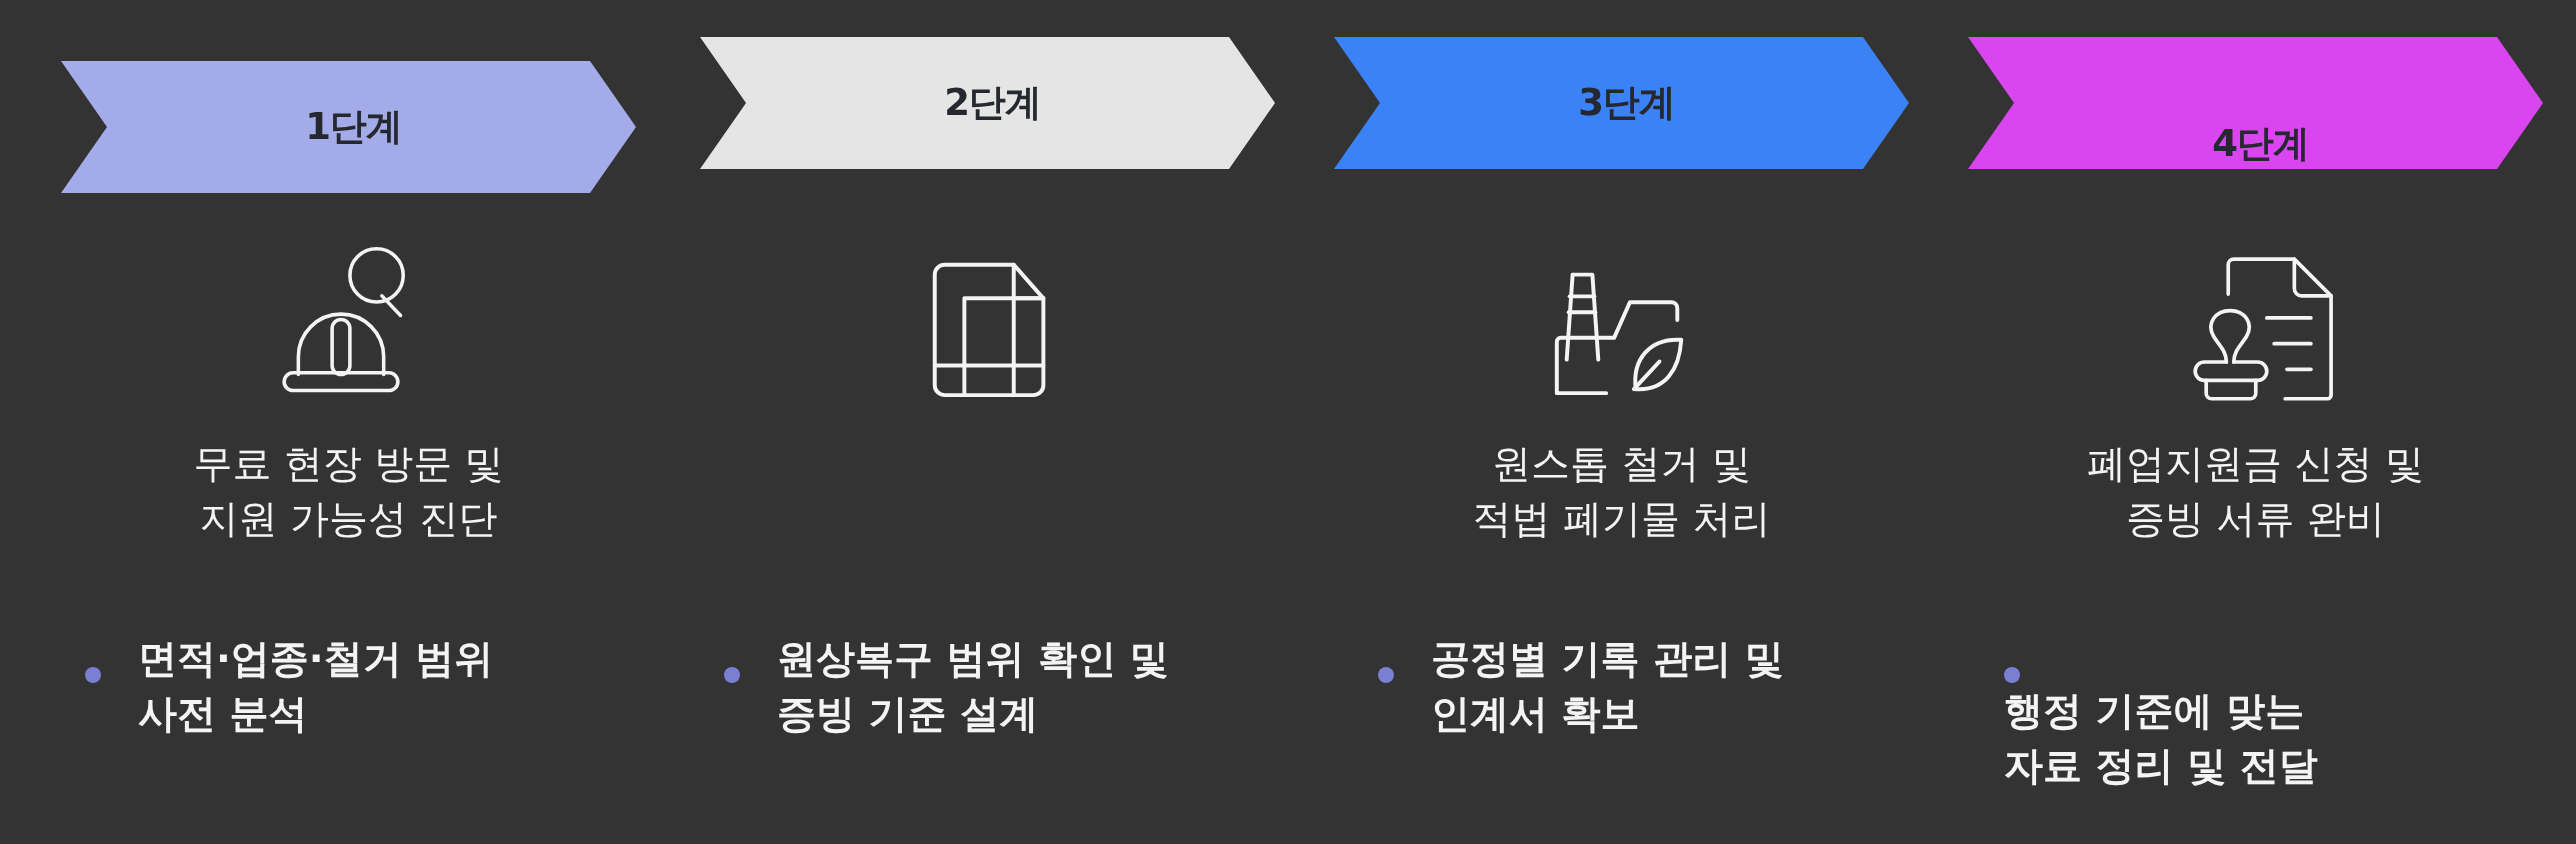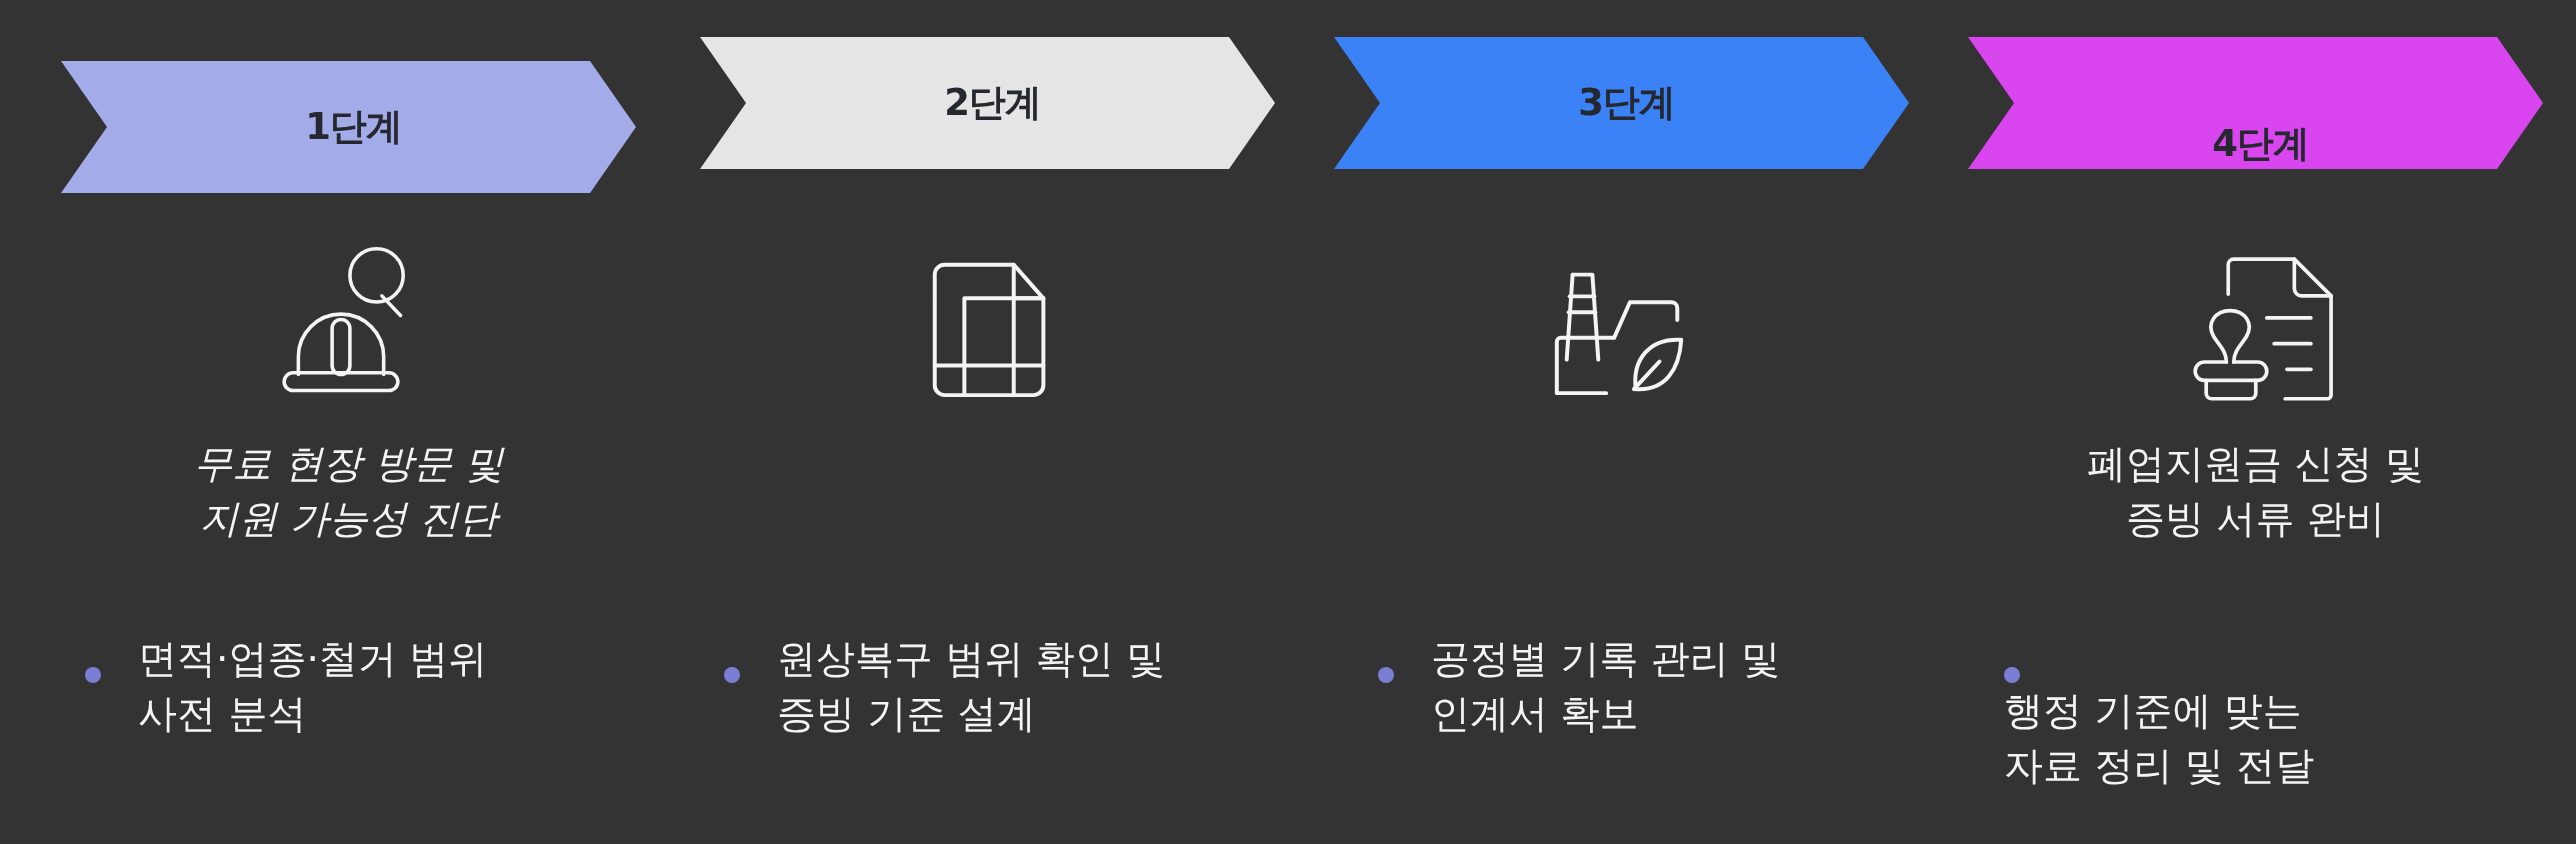--- a/index.html
+++ b/index.html
@@ -58,20 +58,21 @@
       font-size: 39px;
       line-height: 55px;
       color: #f4f4f4;
       white-space: pre-line;
     }
     .bullet {
       position: absolute;
       top: 631px;
       display: flex;
       align-items: flex-start;
+      font-weight: bold;
     }
     .bullet-dot {
       width: 16px;
       height: 16px;
       border-radius: 50%;
       background: #7b7fd4;
       margin-top: 36px;
       margin-right: 37px;
       flex-shrink: 0;
     }
@@ -91,21 +92,21 @@
   </div>
   <div class="icon" style="left:202px;">
     <svg viewBox="0 0 160 160" fill="none" stroke="#f4f4f4" stroke-width="4" stroke-linecap="round" stroke-linejoin="round">
       <circle cx="130" cy="32" r="30" transform="translate(-2,2) scale(0.9)"></circle>
       <line x1="136" y1="55" x2="157" y2="77" transform="translate(-2,2) scale(0.9)"></line>
       <path d="M42 148 L42 128 A48 48 0 0 1 138 128 L138 148" transform="translate(-2,-2) scale(0.9)"></path>
       <rect x="80" y="86" width="20" height="62" rx="10" transform="translate(-2,-2) scale(0.9)"></rect>
       <rect x="26" y="146" width="128" height="20" rx="10" transform="translate(-2,-2) scale(0.9)"></rect>
     </svg>
   </div>
-  <div class="title" style="left:0; width:575px;font-style:italic;">무료 현장 방문 및
+  <div class="title" style="left:0; width:575px;">무료 현장 방문 및
 지원 가능성 진단</div>
   <div class="bullet" style="left:24px;">
     <span class="bullet-dot"></span>
     <span class="bullet-text">면적·업종·철거 범위
 사전 분석</span>
   </div>
 </div>
 
 <div class="step" style="left:700px;">
   <div class="chevron" style="background:#e5e5e5;justify-content:center;">
@@ -135,20 +136,22 @@
     <svg viewBox="0 0 160 160" fill="none" stroke="#f4f4f4" stroke-width="4" stroke-linecap="round" stroke-linejoin="round">
       <path d="M30 30 L50 30 L56 116"></path>
       <path d="M30 30 L24 116"></path>
       <line x1="27" y1="52" x2="52" y2="52"></line>
       <line x1="26" y1="68" x2="53" y2="68"></line>
       <path d="M64 172 L14 172 L14 120 A4 4 0 0 1 18 116 L72 116 L88 80 L130 80 A6 6 0 0 1 136 86 L136 98" transform="translate(0,-22)"></path>
       <path d="M94 150 C90 120 108 98 140 100 C138 130 124 152 94 150 Z" transform="translate(0,-4)"></path>
       <path d="M92 150 L118 122" transform="translate(0,-4)"></path>
     </svg>
   </div>
+  <div class="title" style="left:0; width:575px;">원스톱 철거 및
+적법 폐기물 처리</div>
   <div class="bullet" style="left:44px;">
     <span class="bullet-dot"></span>
     <span class="bullet-text">공정별 기록 관리 및
 인계서 확보</span>
   </div>
 </div>
 
 <div class="step" style="left:1968px;">
   <div class="chevron" style="background:#d946ef;align-items:flex-end;">
     <span class="chevron-label">4단계</span>

